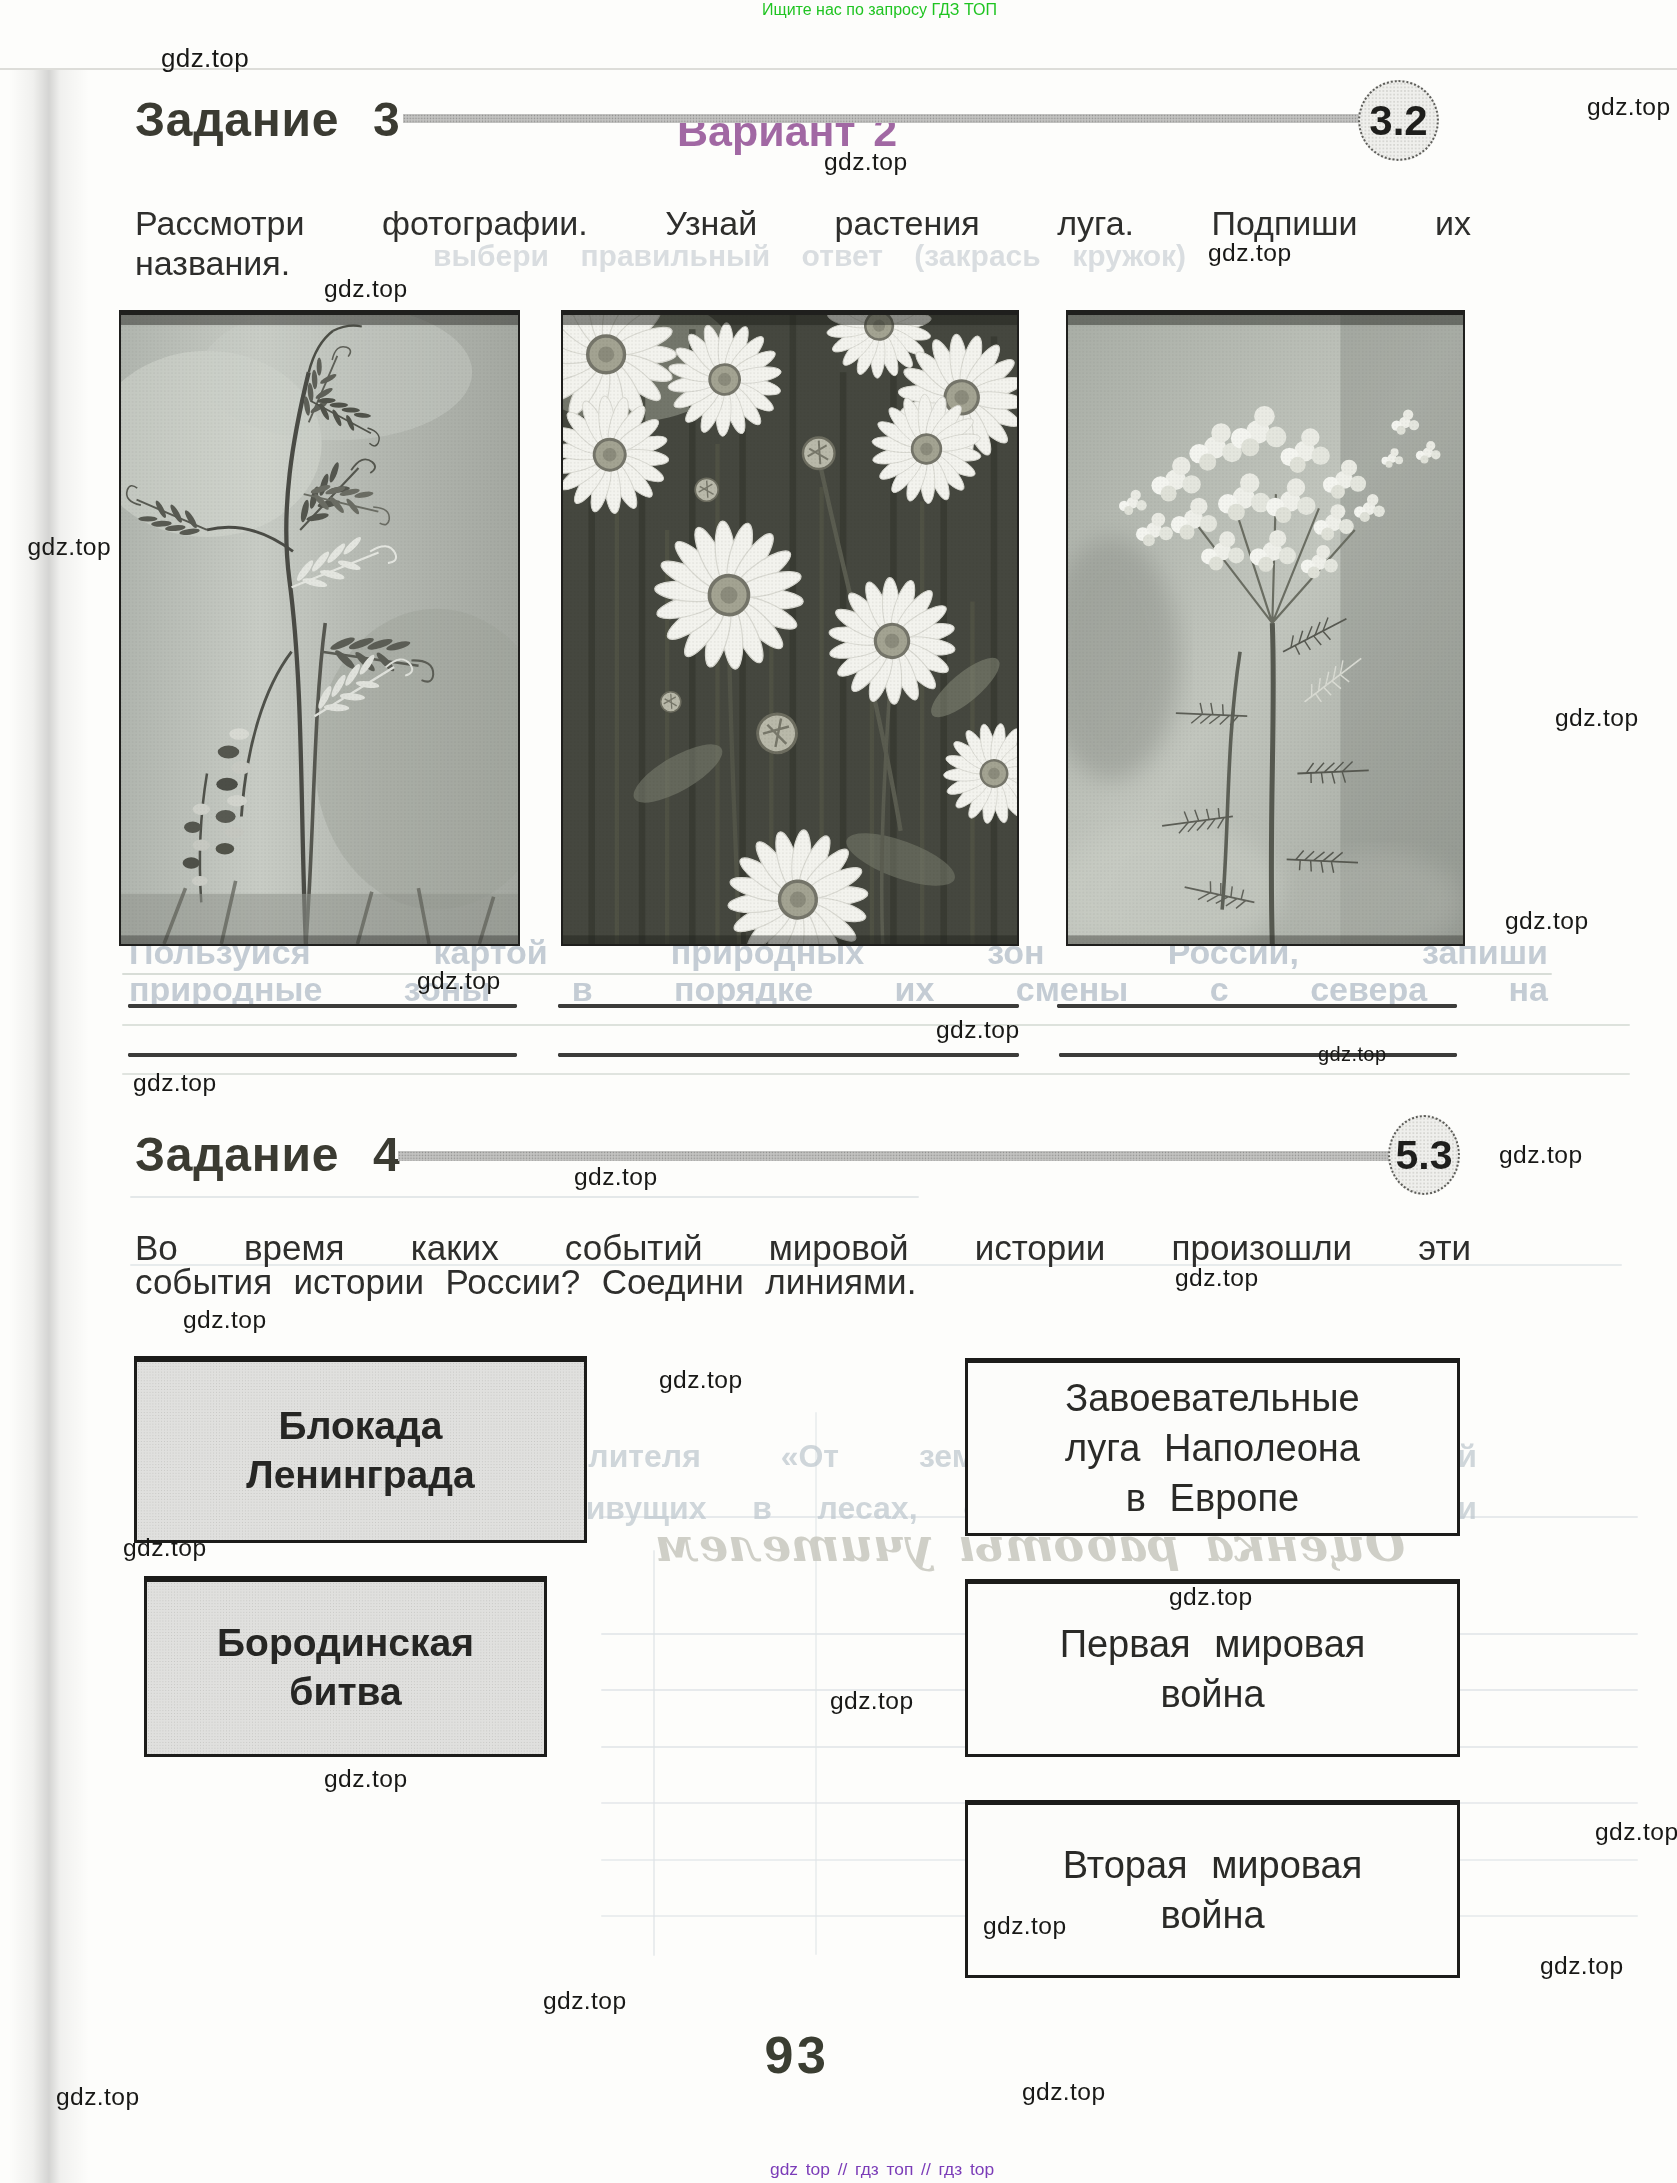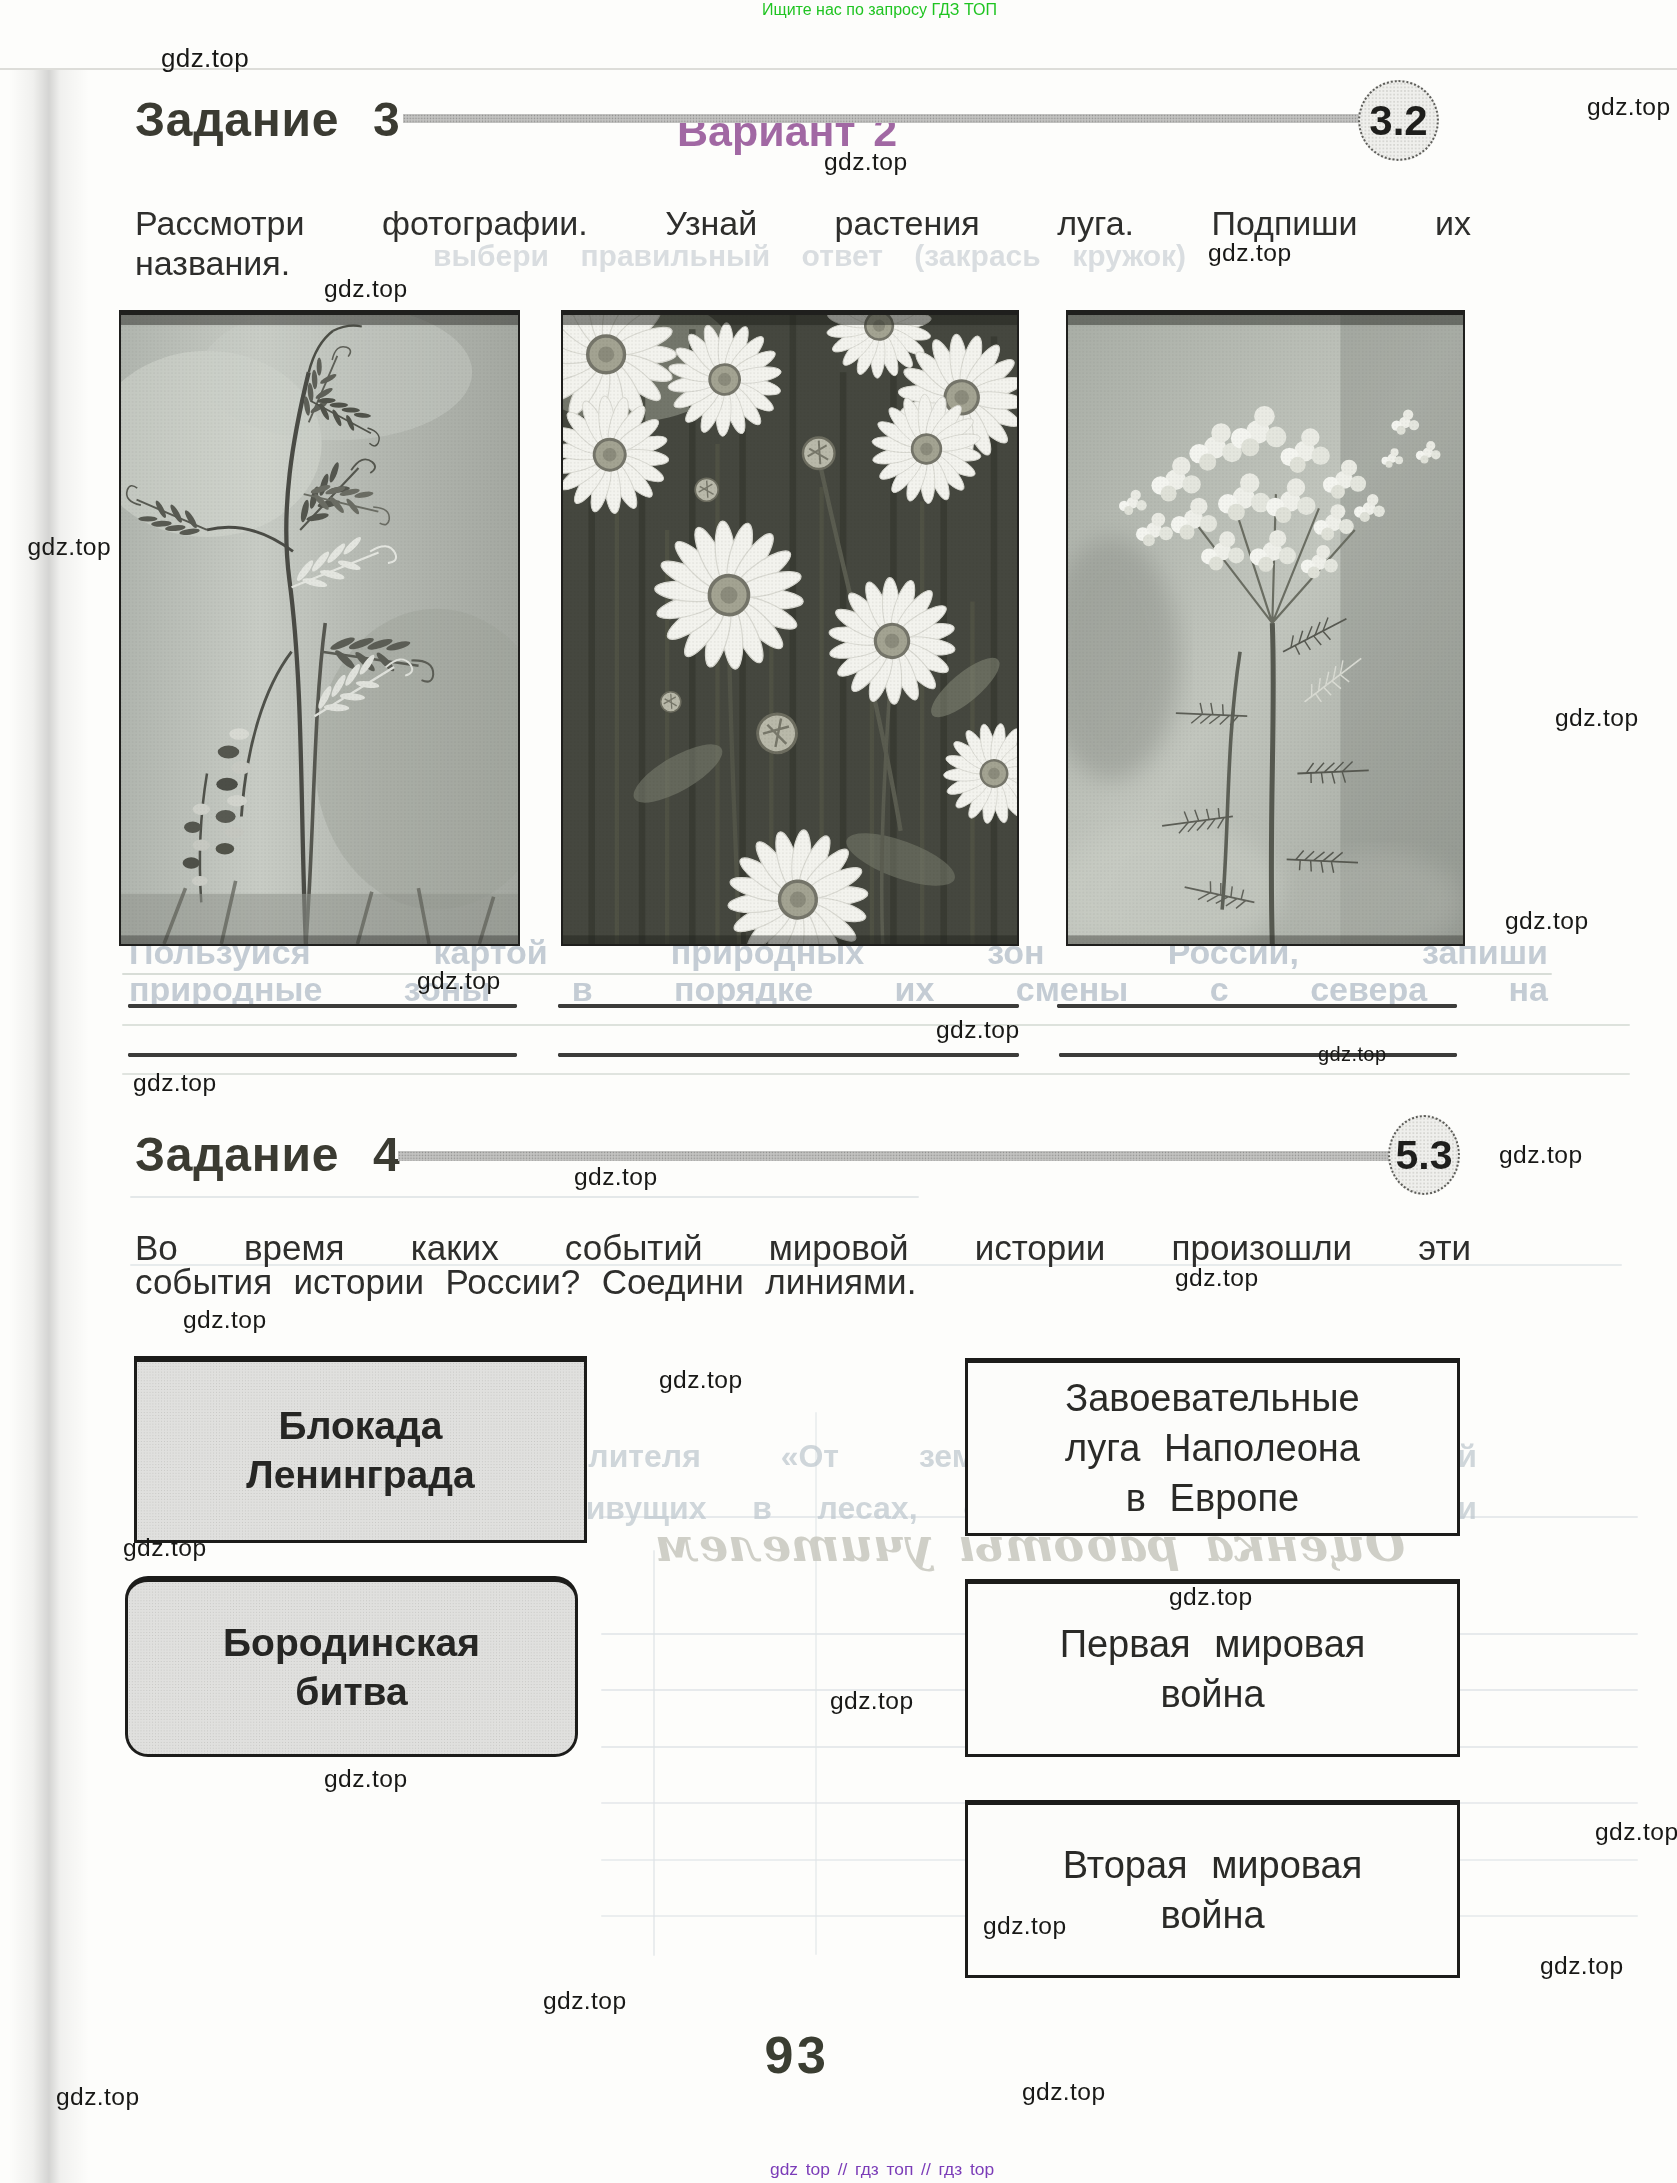--- a/index.html
+++ b/index.html
@@ -326,21 +326,21 @@
     <div class="rule" style="left:398px;top:1151px;width:994px;height:10px;"></div>
     <div class="badge" style="left:1388px;top:1115px;width:72px;height:80px;font-size:41px;">5.3</div>
 
     <div class="instr justify" style="left:135px;top:1209px;width:1336px;font-size:35px;">Во время каких событий мировой истории произошли эти</div>
     <div class="instr nowrap" style="left:135px;top:1263px;font-size:35px;word-spacing:11.6px;">события истории России? Соедини линиями.</div>
 
     <div class="mbox left" style="left:134px;top:1356px;width:453px;height:187px;">
       <span>Блокада</span>
       <span>Ленинграда</span>
     </div>
-    <div class="mbox left" style="left:125px;top:1576px;width:453px;height:181px;border-radius:23px;">
+    <div class="mbox left" style="left:144px;top:1576px;width:403px;height:181px;">
       <span>Бородинская</span>
       <span>битва</span>
     </div>
 
     <div class="mbox right" style="left:965px;top:1358px;width:495px;height:178px;">
       <span>Завоевательные</span>
       <span>луга Наполеона</span>
       <span>в Европе</span>
     </div>
     <div class="mbox right" style="left:965px;top:1579px;width:495px;height:178px;">

